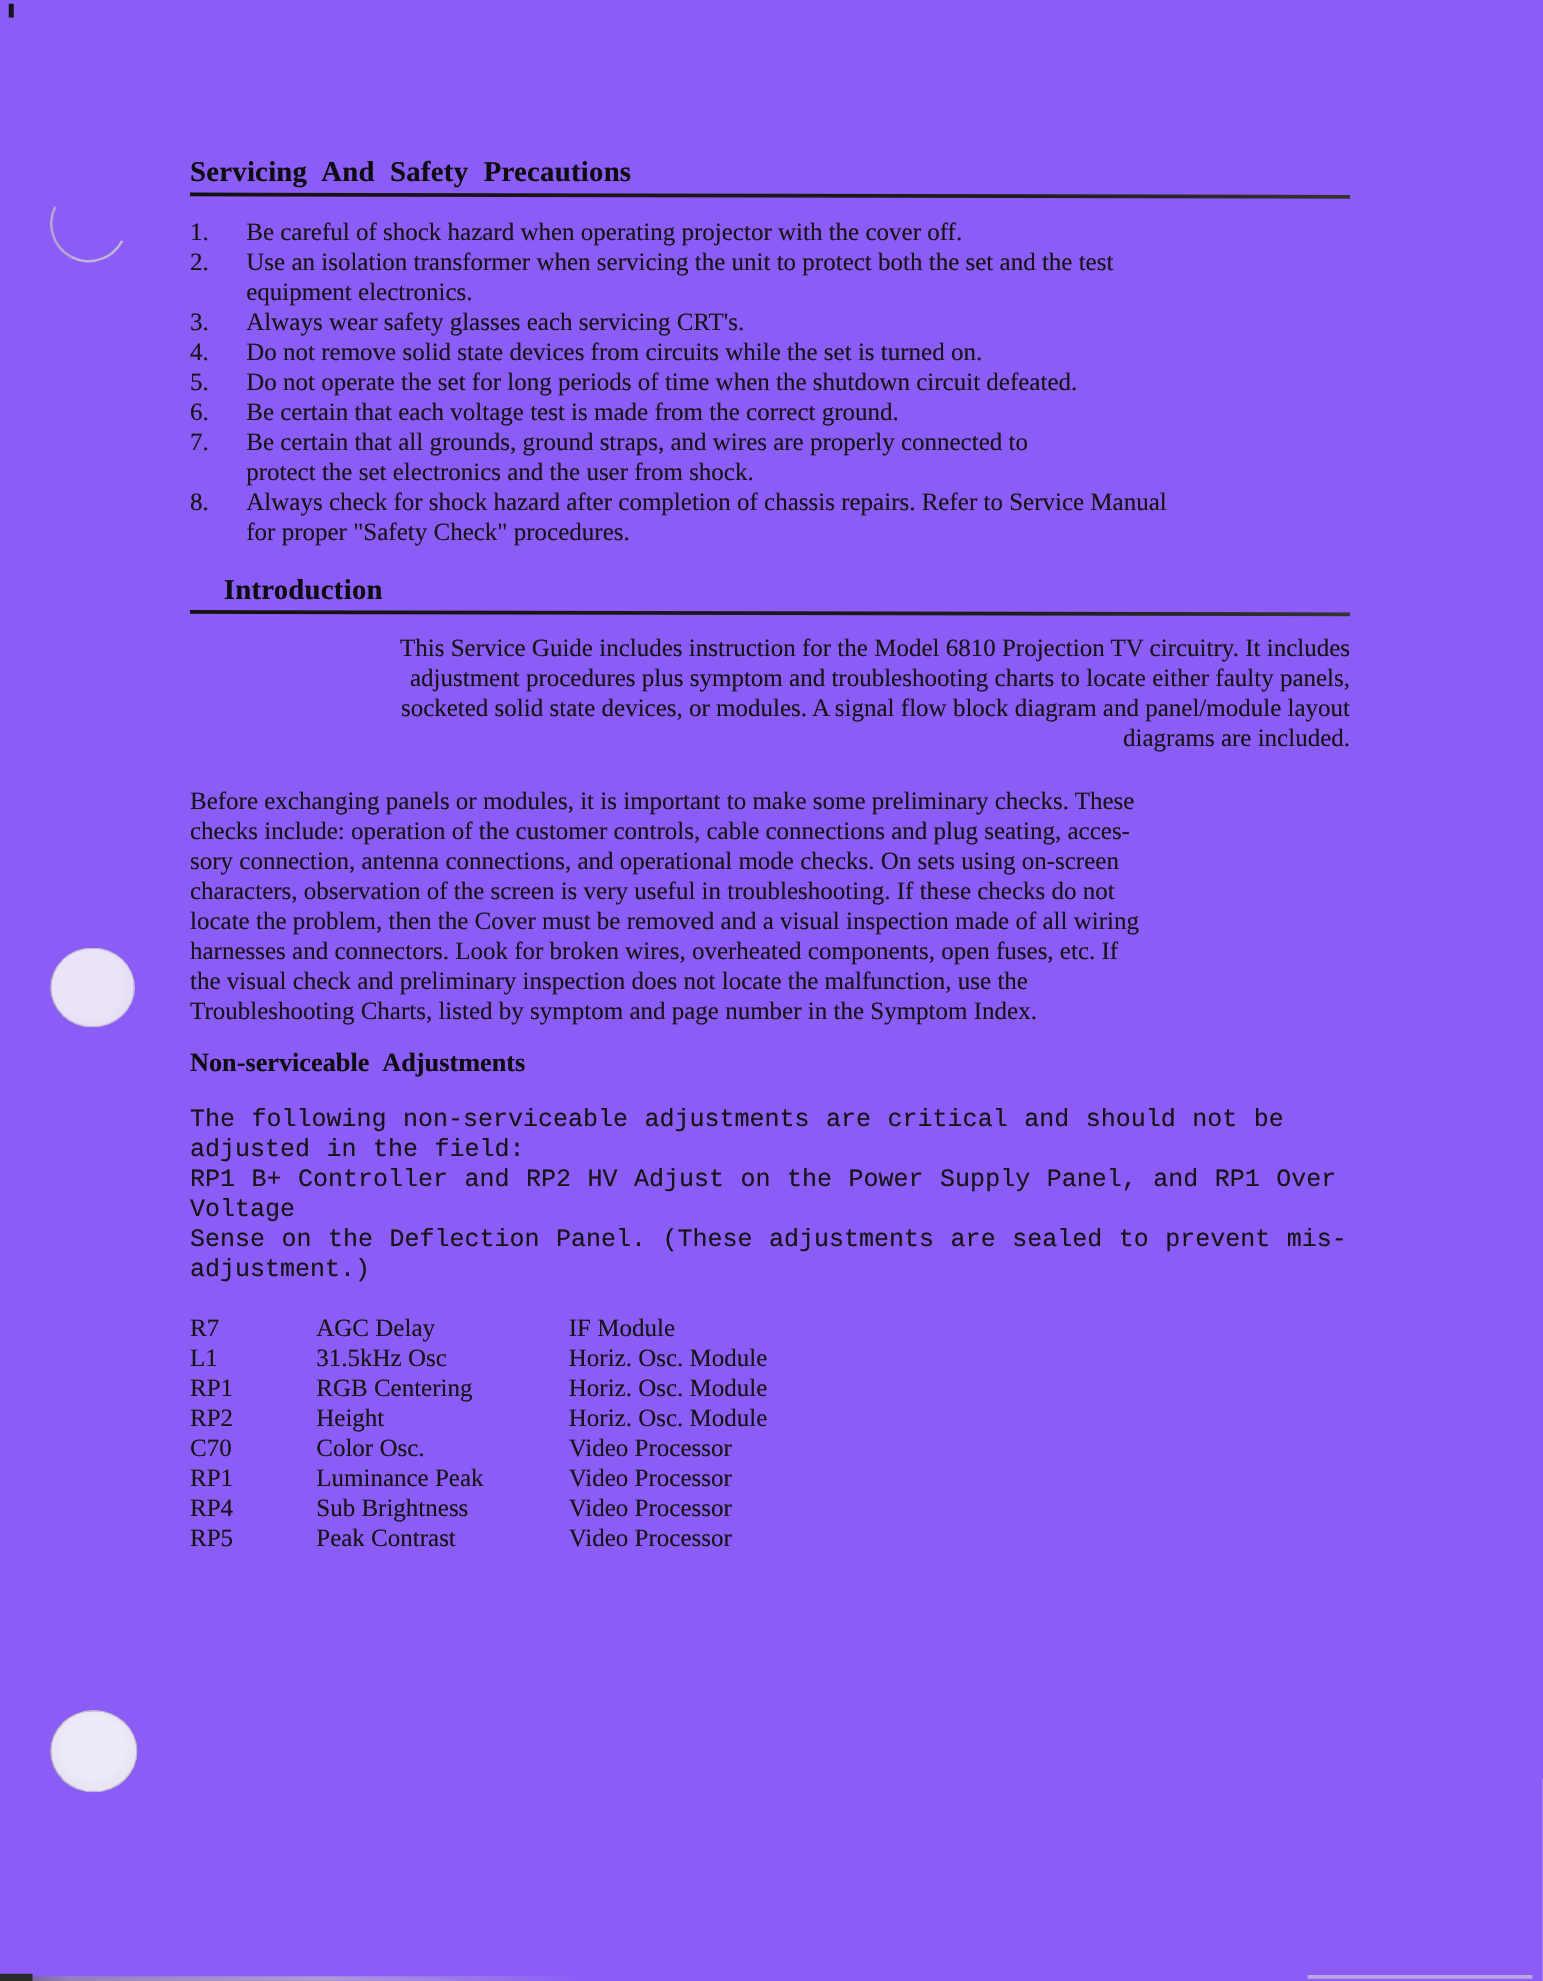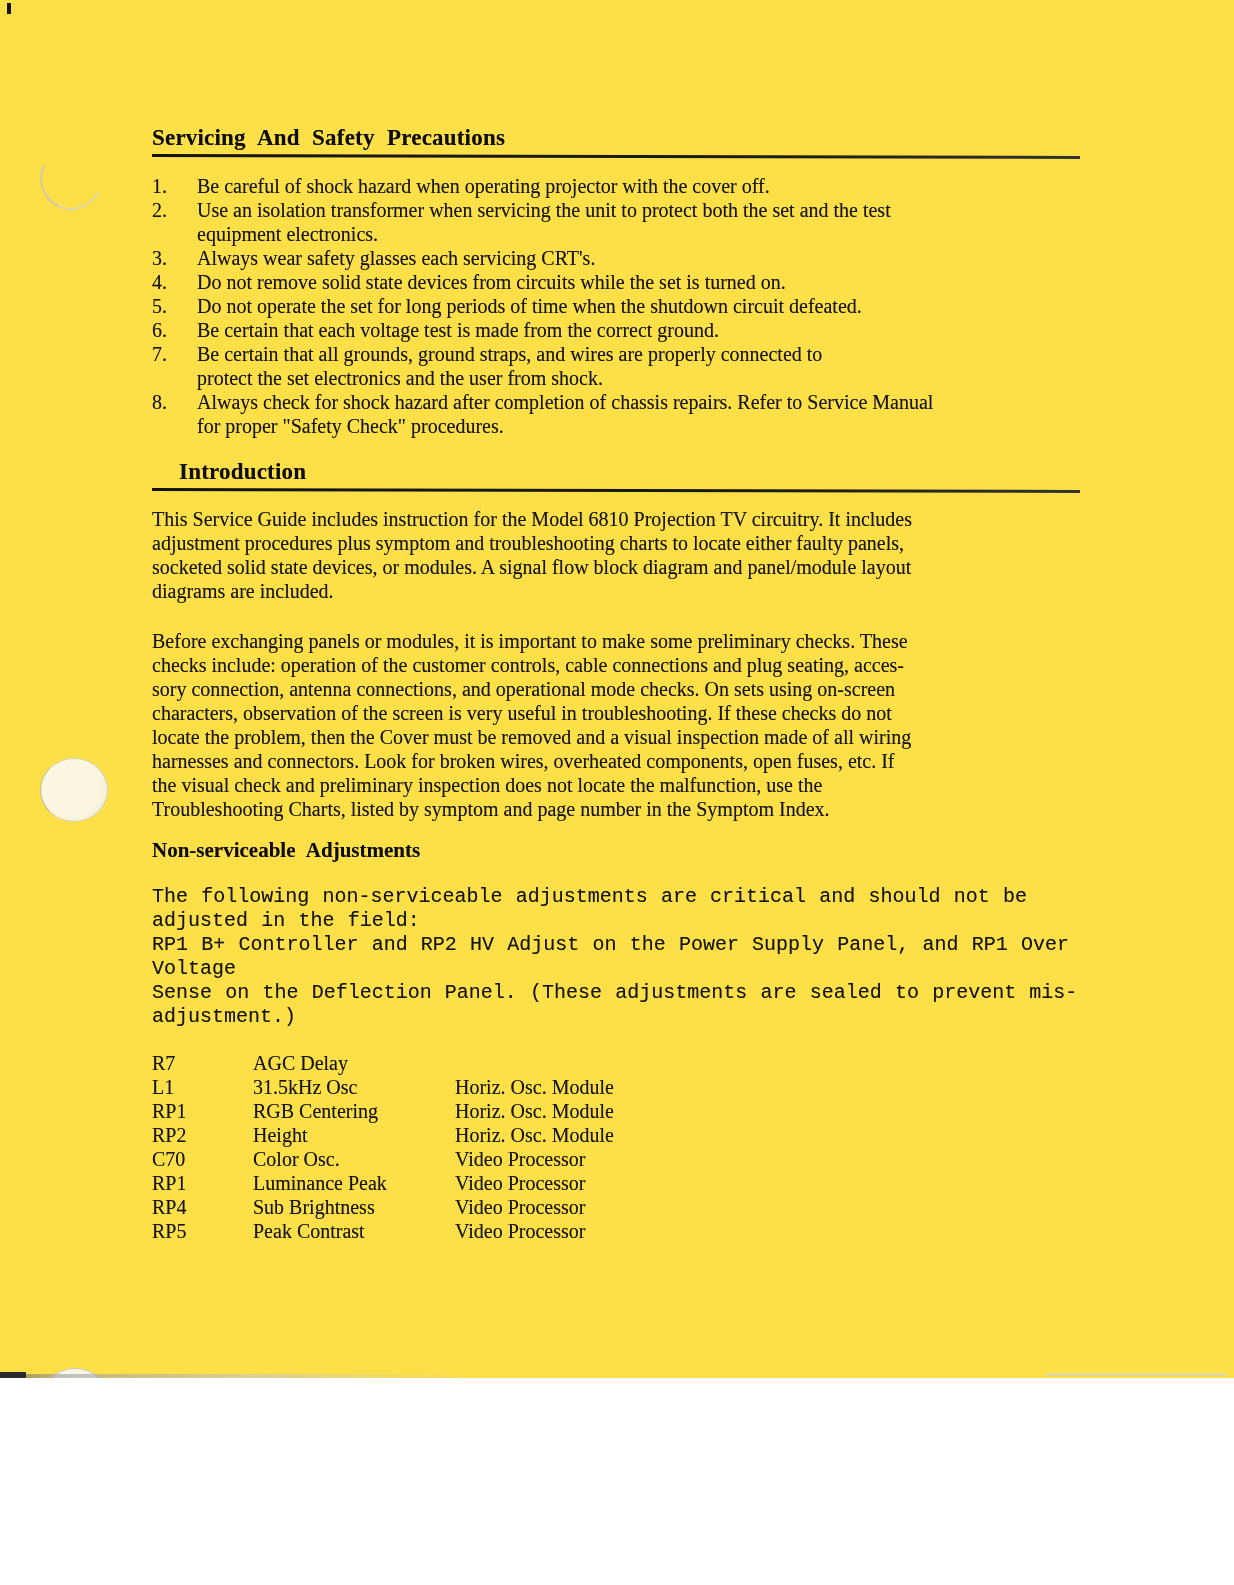--- a/index.html
+++ b/index.html
@@ -3,22 +3,22 @@
 <meta charset="utf-8">
 <style>
   html, body { margin: 0; padding: 0; }
   body {
     width: 1234px; height: 1585px;
     background: #ffffff;
     font-family: "Liberation Serif", "DejaVu Serif", serif;
   }
   .page {
     position: relative;
-    width: 1234px; height: 1378px;
-    background: #fde047;
+    width: 1234px; height: 1585px;
+    background: #8b5cf6;
     overflow: hidden;
     color: #151515;
   }
   .content {
     position: absolute;
     left: 152px; top: 124px;
     width: 928px;
   }
   .txt { text-shadow: 0 0 0.5px rgba(20,20,20,0.45); }
   .multiline { white-space: pre-line; }
@@ -35,21 +35,21 @@
     background: linear-gradient(to right, #111 0%, #1c1c1c 70%, #333 100%);
     transform: rotate(0.12deg);
     transform-origin: left center;
   }
 
   .safety-list { margin-top: 17px; font-size: 20px; line-height: 24px; }
   .list-item { display: grid; grid-template-columns: 45px 1fr; }
   .list-item .num { }
 
   .intro-para { margin: 0; font-size: 20px; line-height: 24px; }
-  .intro-para.p1 { margin-top: 16px; }
+  .intro-para.p1 { margin-top: 16px; text-align: right; }
   .intro-para.p2 { margin-top: 26px; }
 
   .note-para {
     margin: 23px 0 0 0;
     font-size: 20px; line-height: 25px;
     font-weight: 700; color: #101010;
     word-spacing: 0.28em;
   }
 
   h2.sub-heading {
@@ -182,20 +182,21 @@
     <h2 class="sub-heading txt">Non-serviceable Adjustments</h2>
 
     <p class="ns-para txt multiline">The following non-serviceable adjustments are critical and should not be adjusted in the field:
 RP1 B+ Controller and RP2 HV Adjust on the Power Supply Panel, and RP1 Over Voltage
 Sense on the Deflection Panel.  (These adjustments are sealed to prevent mis-adjustment.)</p>
 
     <div class="adj-table txt">
         <div class="trow">
           <span class="c1">R7</span>
           <span class="c2">AGC Delay</span>
+          <span class="c3">IF Module</span>
         </div>
         <div class="trow">
           <span class="c1">L1</span>
           <span class="c2">31.5kHz Osc</span>
           <span class="c3">Horiz. Osc. Module</span>
         </div>
         <div class="trow">
           <span class="c1">RP1</span>
           <span class="c2">RGB Centering</span>
           <span class="c3">Horiz. Osc. Module</span>

